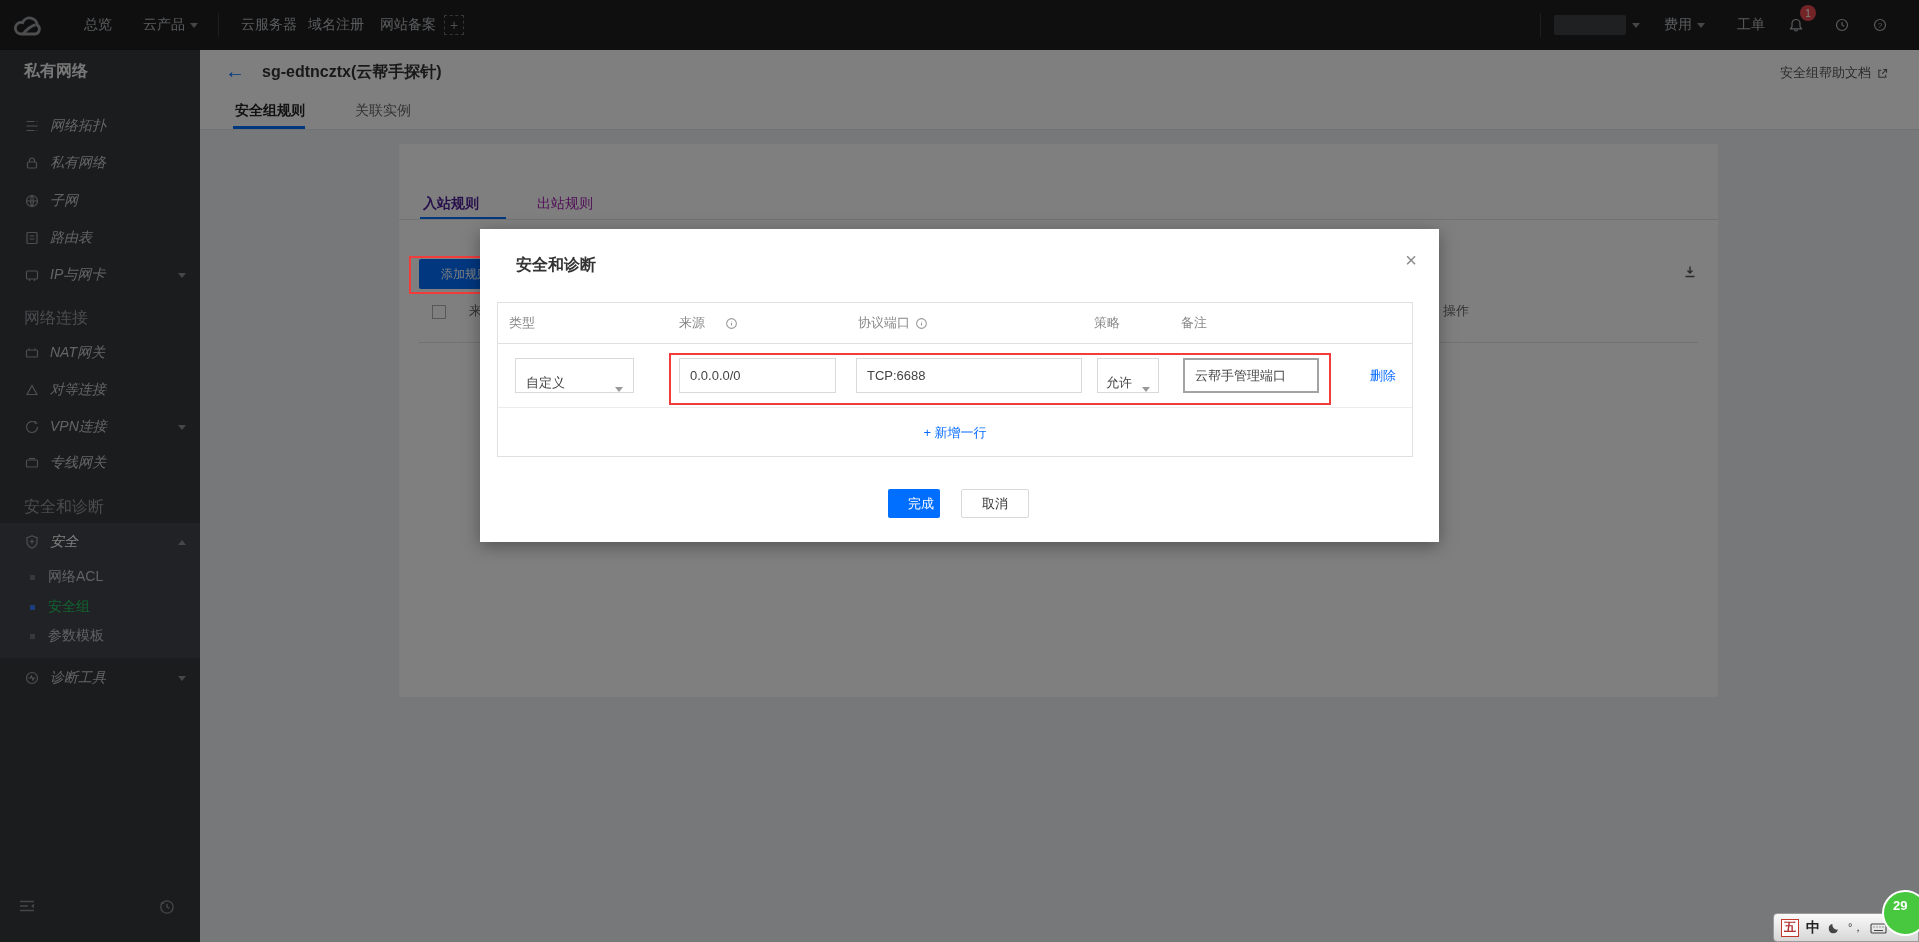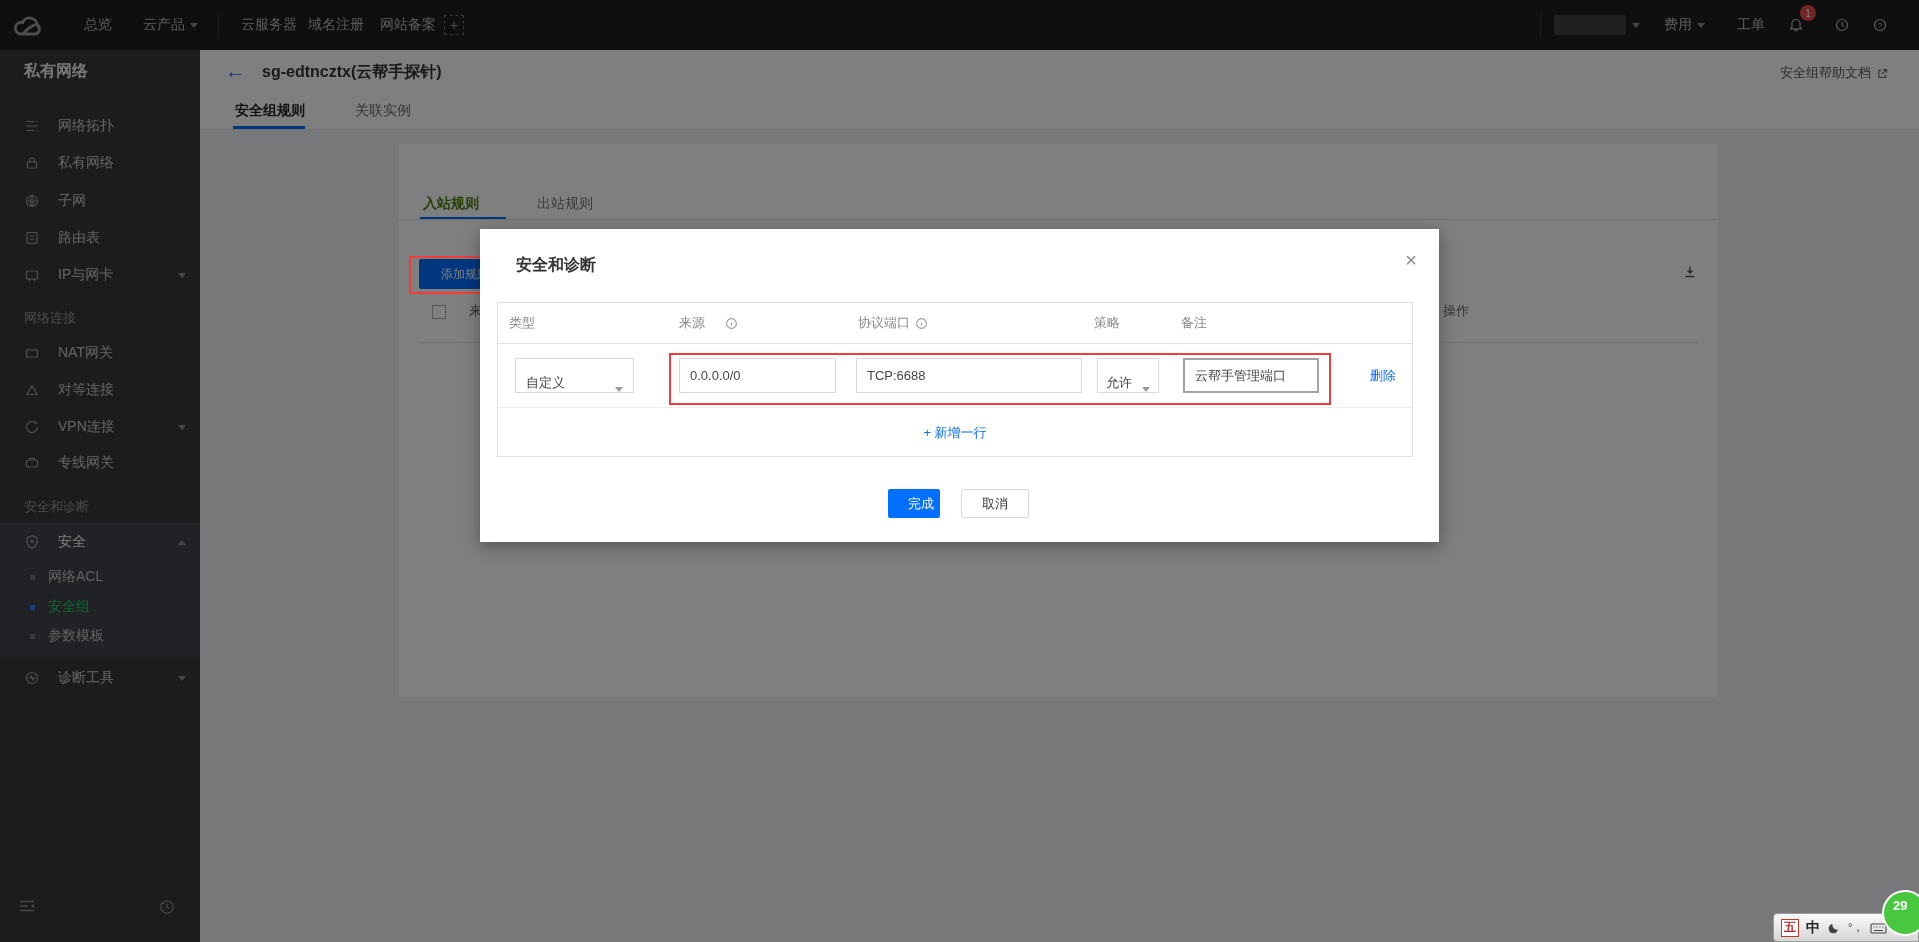--- a/index.html
+++ b/index.html
@@ -19,46 +19,46 @@
   .badge-red{position:absolute;width:16px;height:16px;border-radius:50%;background:#e5484d;
              color:#fff;font-size:10px;display:flex;align-items:center;justify-content:center;}
   .tri-down{width:0;height:0;border-left:4px solid transparent;border-right:4px solid transparent;
             border-top:5px solid #8a8c8e;}
   .tri-up{width:0;height:0;border-left:4px solid transparent;border-right:4px solid transparent;
           border-bottom:5px solid #8a8c8e;}
 
   
   .sidebar{position:absolute;left:0;top:50px;width:200px;height:892px;background:#35383c;z-index:1;color:#c6c8ca;}
   .side-title{position:absolute;left:24px;top:11px;font-size:16px;font-weight:bold;color:#f0f0f0;}
-  .side-item{position:absolute;left:24px;width:168px;height:30px;display:flex;align-items:center;gap:18px;
-             font-size:14px;color:#c6c8ca;cursor:pointer;}
+  .side-item{position:absolute;left:24px;width:168px;height:30px;display:flex;align-items:center;gap:10px;
+             font-size:14px;color:#c6c8ca;cursor:pointer;font-style:italic;}
   .side-item .si{width:16px;height:16px;color:#9a9da0;flex:0 0 16px;}
-  .side-sec{position:absolute;left:24px;height:20px;font-size:13px;color:#94969a;display:flex;align-items:center;}
+  .side-sec{position:absolute;left:24px;height:20px;font-size:16px;color:#94969a;display:flex;align-items:center;}
   .side-sub{position:absolute;left:48px;width:144px;height:26px;display:flex;align-items:center;gap:0;
             font-size:14px;color:#c0c2c4;cursor:pointer;}
   .sub-dot{position:absolute;left:-18px;width:5px;height:5px;background:#6f7174;}
   .sub-dot.active{background:#3a7bff;}
   .side-sub.active{color:#22c55e;}
   .expand-block{position:absolute;left:0;top:473px;width:200px;height:135px;background:#41454a;}
   .side-chev{position:absolute;right:6px;}
 
   
   .content{position:absolute;left:200px;top:50px;width:1719px;height:892px;background:#eef0f4;z-index:1;}
   .page-head{position:absolute;left:0;top:0;width:1719px;height:80px;background:#fff;border-bottom:1px solid #e3e4e6;}
   .back{position:absolute;left:25px;top:10px;font-size:20px;font-weight:bold;color:#006eff;cursor:pointer;}
   .page-title{position:absolute;left:62px;top:12px;font-size:16px;font-weight:bold;color:#333;}
   .help-link{position:absolute;right:30px;top:14px;display:flex;align-items:center;gap:5px;
              font-size:13px;color:#575859;cursor:pointer;}
   .tab{position:absolute;bottom:0;height:36px;display:flex;align-items:center;font-size:14px;color:#666;cursor:pointer;}
   .tab.active{color:#222;font-weight:bold;}
   .tab-line{position:absolute;bottom:0;height:3px;background:#006eff;}
 
   .card{position:absolute;left:199px;top:94px;width:1319px;height:553px;background:#fff;}
-  .card-tab{position:absolute;top:44px;height:32px;display:flex;align-items:center;font-size:14px;color:#737373;cursor:pointer;}
-  .card-tab.active{color:#4d7c0f;font-weight:bold;}
+  .card-tab{position:absolute;top:44px;height:32px;display:flex;align-items:center;font-size:14px;color:#a21caf;cursor:pointer;}
+  .card-tab.active{color:#4c1d95;font-weight:bold;}
   .card-divider{position:absolute;left:0;top:75px;width:1319px;height:1px;background:#e3e4e6;}
   .btn-blue{background:#006eff;color:#fff;border:none;border-radius:2px;font-size:12px;
             display:flex;align-items:center;justify-content:flex-end;cursor:pointer;}
   .add-rule{position:absolute;left:20px;top:115px;width:76px;height:30px;}
   .bg-checkbox{position:absolute;left:33px;top:161px;width:14px;height:14px;border:1px solid #b0b0b0;background:#fff;cursor:pointer;}
   .bg-col{position:absolute;top:158px;font-size:13px;color:#666;}
   .bg-tdivider{position:absolute;left:20px;top:198px;width:1279px;height:1px;background:#e3e4e6;}
   .dl-icon{position:absolute;left:1283px;top:120px;width:16px;height:16px;color:#555;cursor:pointer;}
 
   

